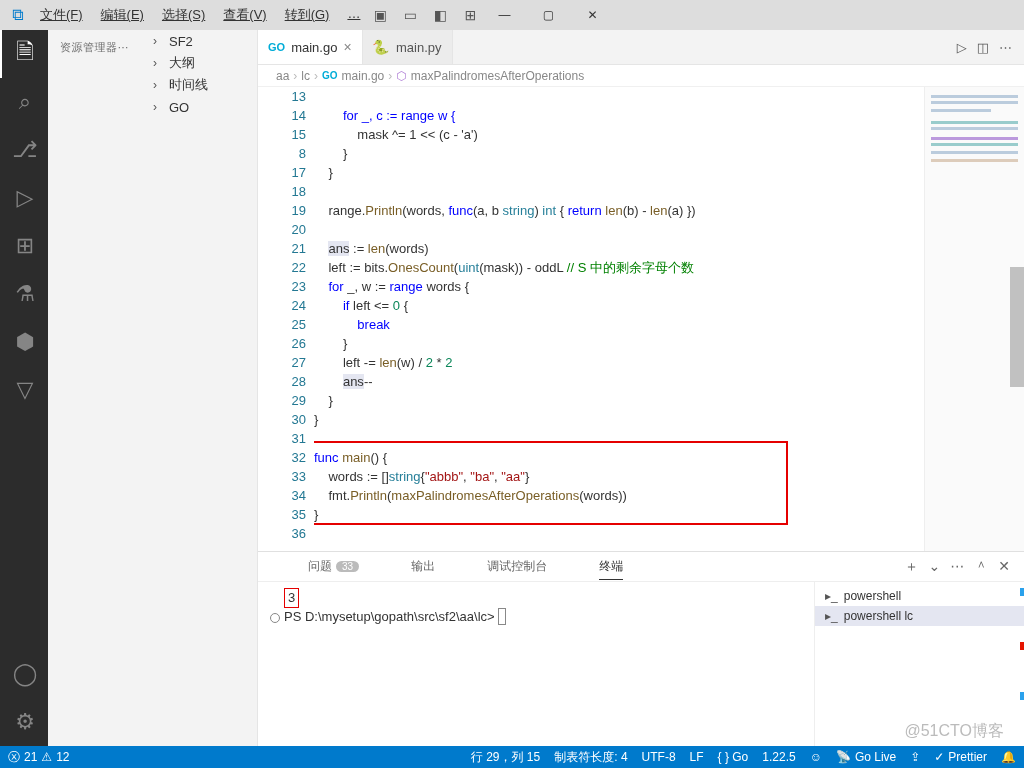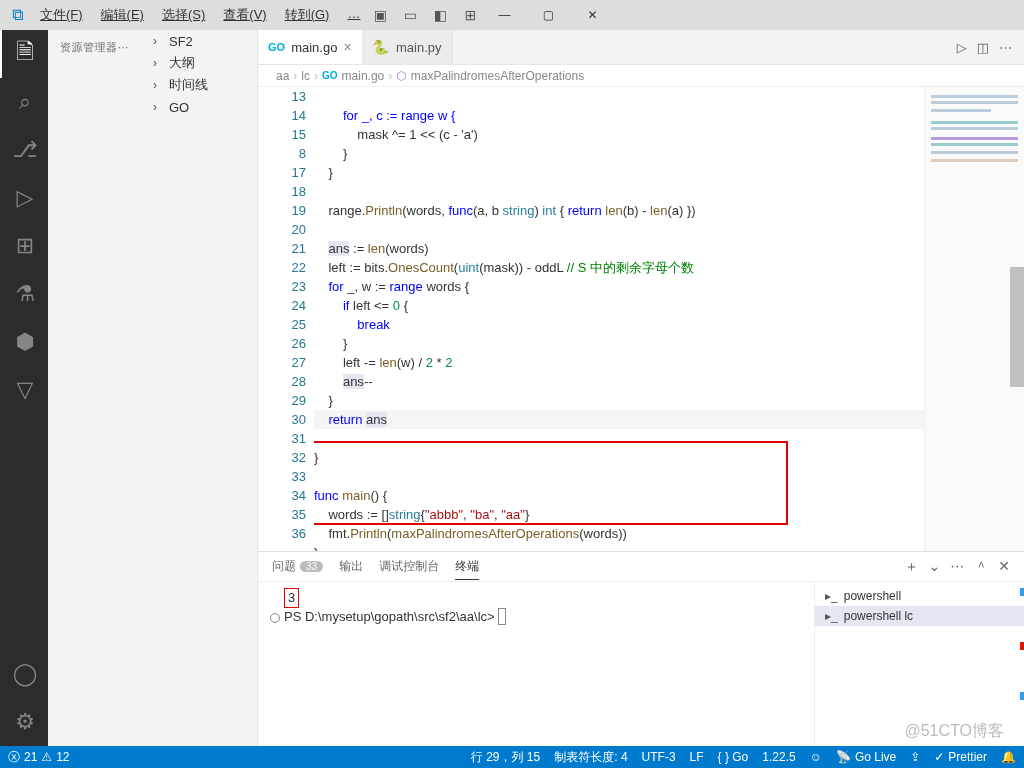--- a/index.html
+++ b/index.html
@@ -44,21 +44,21 @@
 .tok-cmt { color:#008000;}
 .tok-num { color:#098658;}
 .hl { background:#e4e6f1; }
 .cur-line { background:#f5f5f5; display:block; }
 .redbox { position:absolute; border:2px solid #e50000; pointer-events:none; }
 .minimap { width:100px; background:#fafafa; border-left:1px solid #eee; position:relative;}
 .minimap .blob { position:absolute; left:6px; right:6px; height:3px; background:#bcd;}
 .minimap .scroll { position:absolute; right:0; top:180px; width:14px; height:120px; background:#c1c1c1;}
 .panel { height:195px; border-top:1px solid #e0e0e0; display:flex; flex-direction:column;}
 .panel-tabs { height:30px; display:flex; align-items:center; padding:0 14px; gap:16px; font-size:12px; color:#666; border-bottom:1px solid #eee;}
-.panel-tab { padding:4px 0; }
+.panel-tab { padding:4px 0;margin-left:36px; }
 .panel-tab.active { color:#333; border-bottom:1px solid #333;}
 .badge { background:#bbb; color:#fff; border-radius:8px; padding:0 6px; font-size:10px; margin-left:4px;}
 .panel-actions { margin-left:auto; display:flex; gap:10px; color:#666; font-size:14px;}
 .panel-body { flex:1; display:flex; min-height:0;}
 .terminal { flex:1; font-family: Consolas, monospace; font-size:13px; padding:6px 12px; line-height:18px; overflow:auto;}
 .term-side { width:210px; border-left:1px solid #eee; padding:4px 0; font-size:12px; position:relative;}
 .term-item { display:flex; align-items:center; gap:6px; padding:3px 10px;}
 .term-item.active { background:#e4e6f1;}
 .term-icon { font-size:12px; color:#555;}
 .mark { position:absolute; right:0; width:4px; height:8px;}
@@ -207,21 +207,20 @@
 <span> </span>
 <span><span>    </span><span class="hl">ans</span><span> := </span><span class="tok-fn">len</span><span>(words)</span></span>
 <span><span>    left := bits.</span><span class="tok-fn">OnesCount</span><span>(</span><span class="tok-type">uint</span><span>(mask)) - oddL </span><span class="tok-cmt">// S 中的剩余字母个数</span></span>
 <span><span>    </span><span class="tok-kw">for</span><span> _, w := </span><span class="tok-kw">range</span><span> words {</span></span>
 <span><span>        </span><span class="tok-kw">if</span><span> left &lt;= </span><span class="tok-num">0</span><span> {</span></span>
 <span><span>            </span><span class="tok-kw">break</span></span>
 <span>        }</span>
 <span><span>        left -= </span><span class="tok-fn">len</span><span>(w) / </span><span class="tok-num">2</span><span> * </span><span class="tok-num">2</span></span>
 <span><span>        </span><span class="hl">ans</span><span>--</span></span>
 <span>    }</span>
-<span class="cur-line"><span>    </span><span class="tok-kw">return</span><span> </span><span class="hl">ans</span></span>
 <span>}</span>
 <span> </span>
 <span><span class="tok-kw">func</span><span> </span><span class="tok-fn">main</span><span>() {</span></span>
 <span><span>    words := []</span><span class="tok-type">string</span><span>{</span><span class="tok-str">"abbb"</span><span>, </span><span class="tok-str">"ba"</span><span>, </span><span class="tok-str">"aa"</span><span>}</span></span>
 <span><span>    fmt.</span><span class="tok-fn">Println</span><span>(</span><span class="tok-fn">maxPalindromesAfterOperations</span><span>(words))</span></span>
 <span>}</span>
 
         <div class="redbox" style="left:-6px; top:354px; width:480px; height:84px;"></div>
       </div>
       <div class="minimap">
@@ -278,21 +277,21 @@
 <div class="status">
   <div class="itm">
       <span>ⓧ</span>
       <span>21</span>
       <span>⚠</span>
       <span>12</span>
     </div>
   <div class="right">
     <div class="itm">行 29，列 15</div>
     <div class="itm">制表符长度: 4</div>
-    <div class="itm">UTF-3</div>
+    <div class="itm">UTF-8</div>
     <div class="itm">LF</div>
     <div class="itm">{ }  Go</div>
     <div class="itm">1.22.5</div>
     <div class="itm">☺</div>
     <div class="itm">
         <span>📡</span>
         <span>Go Live</span>
       </div>
     <div class="itm">⇪</div>
     <div class="itm">

